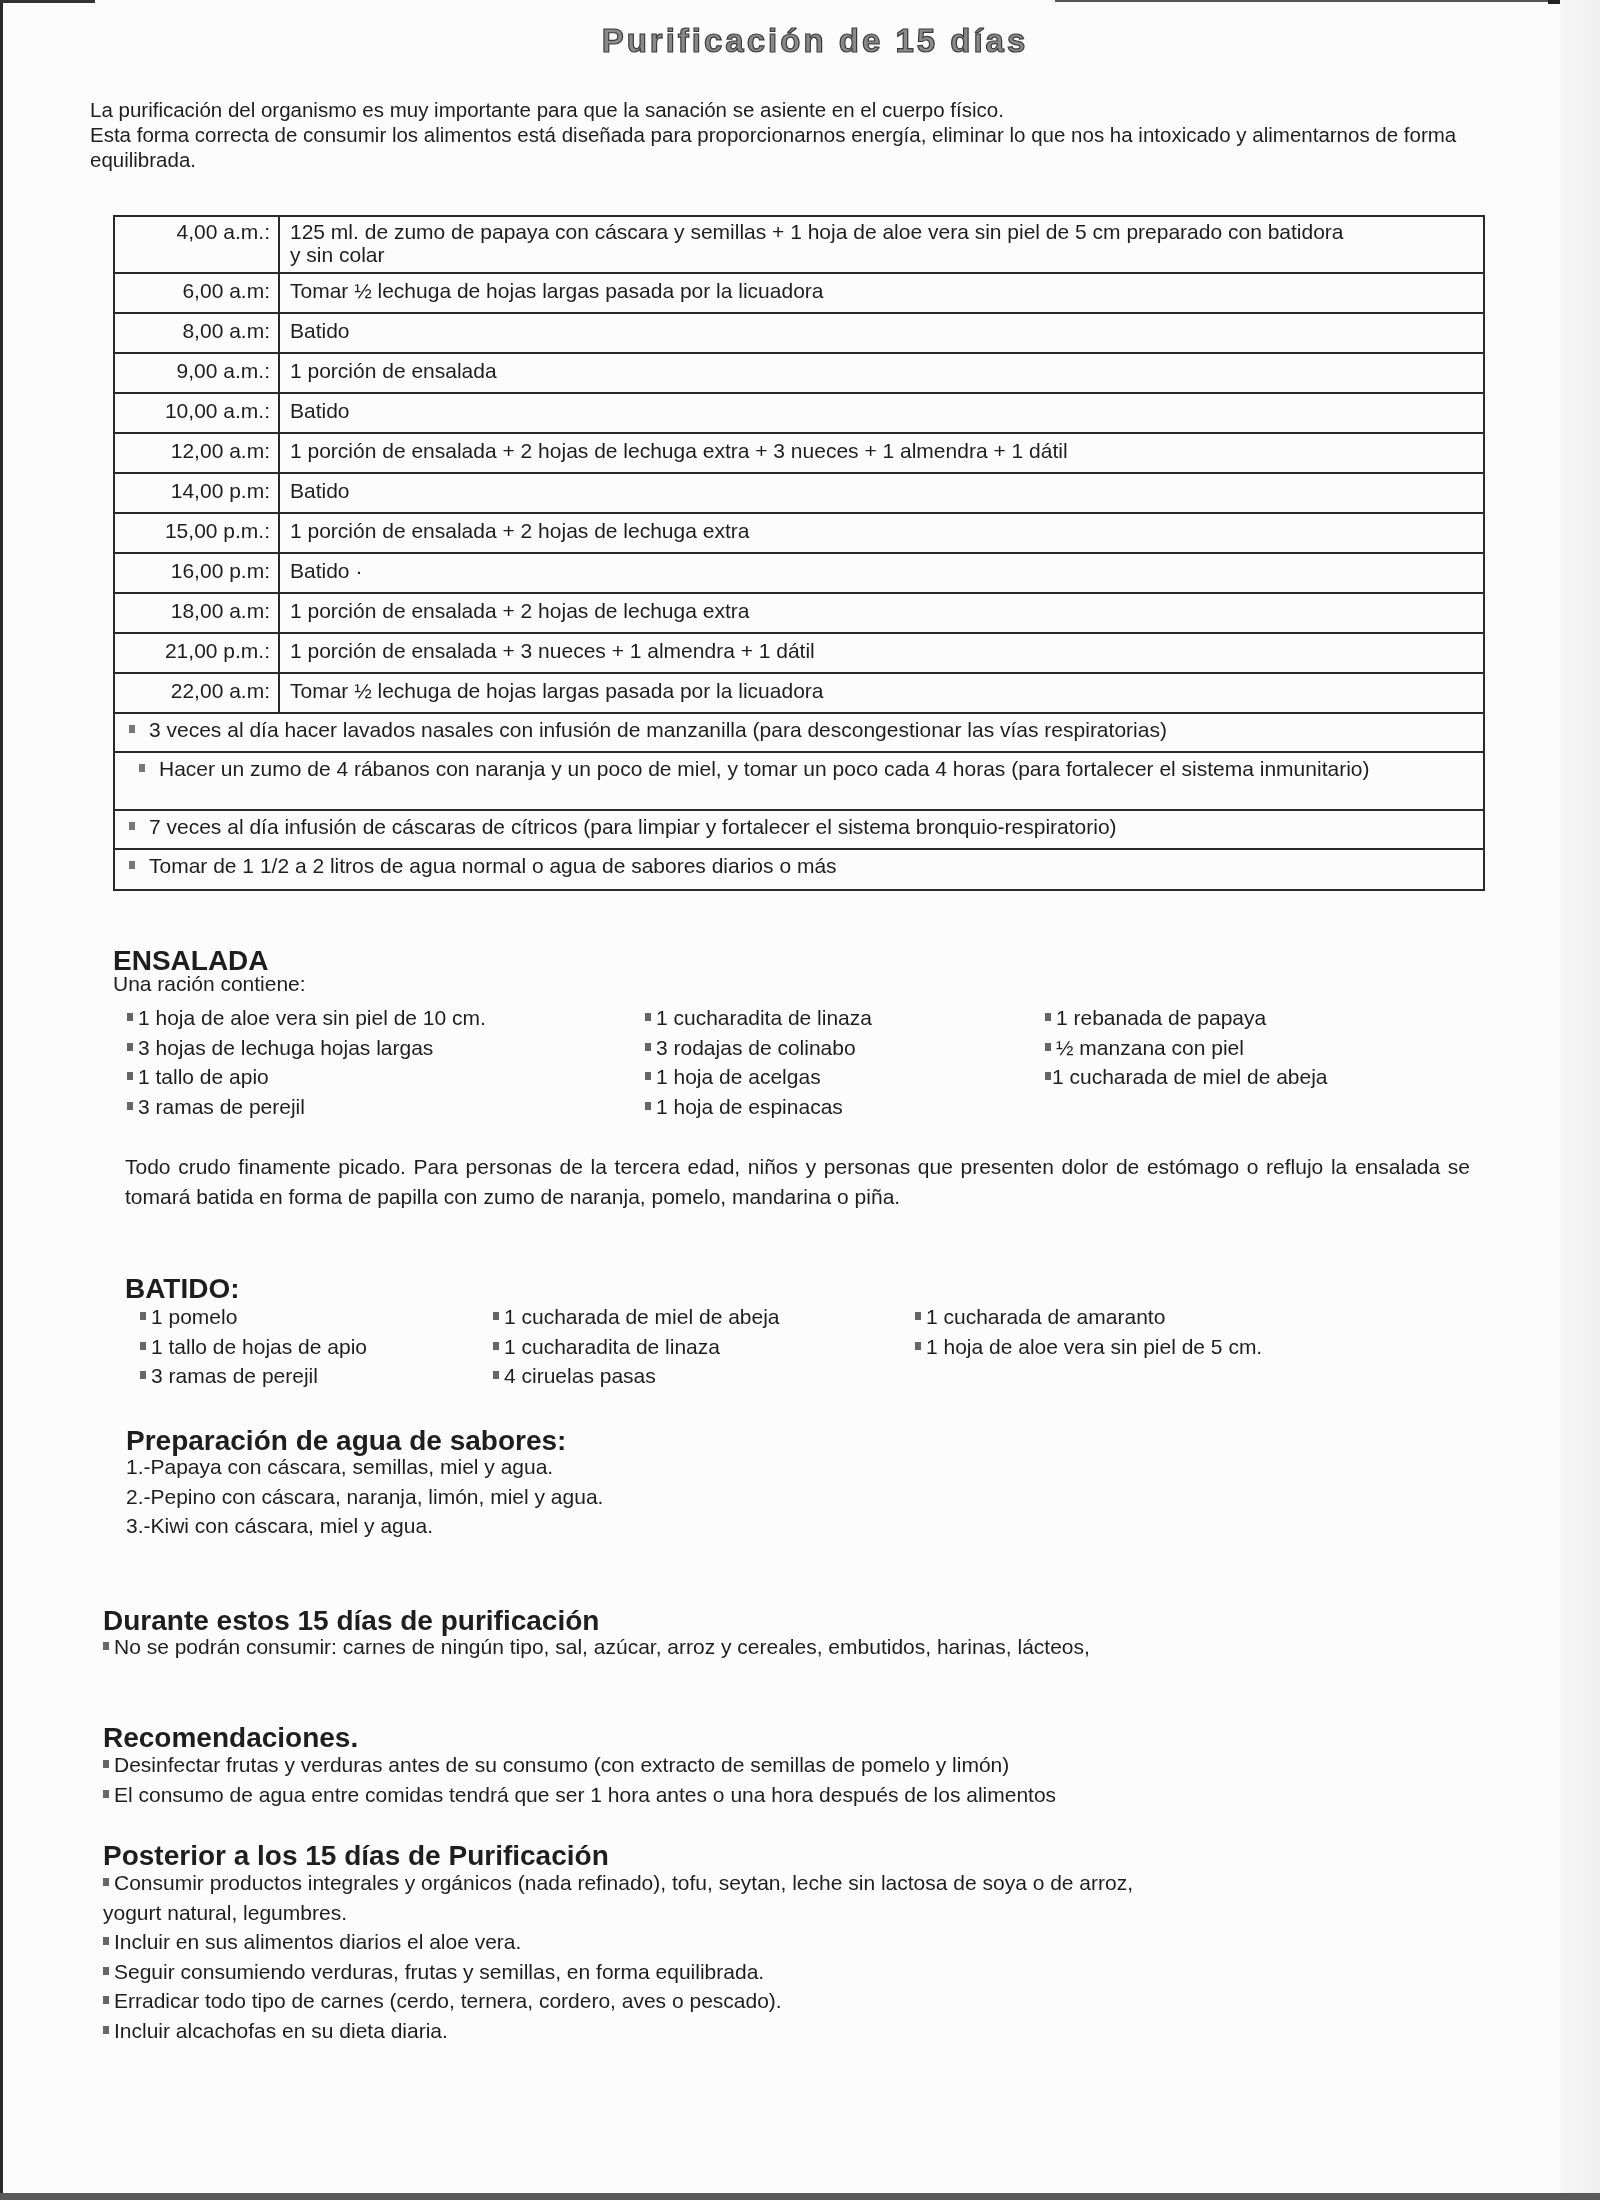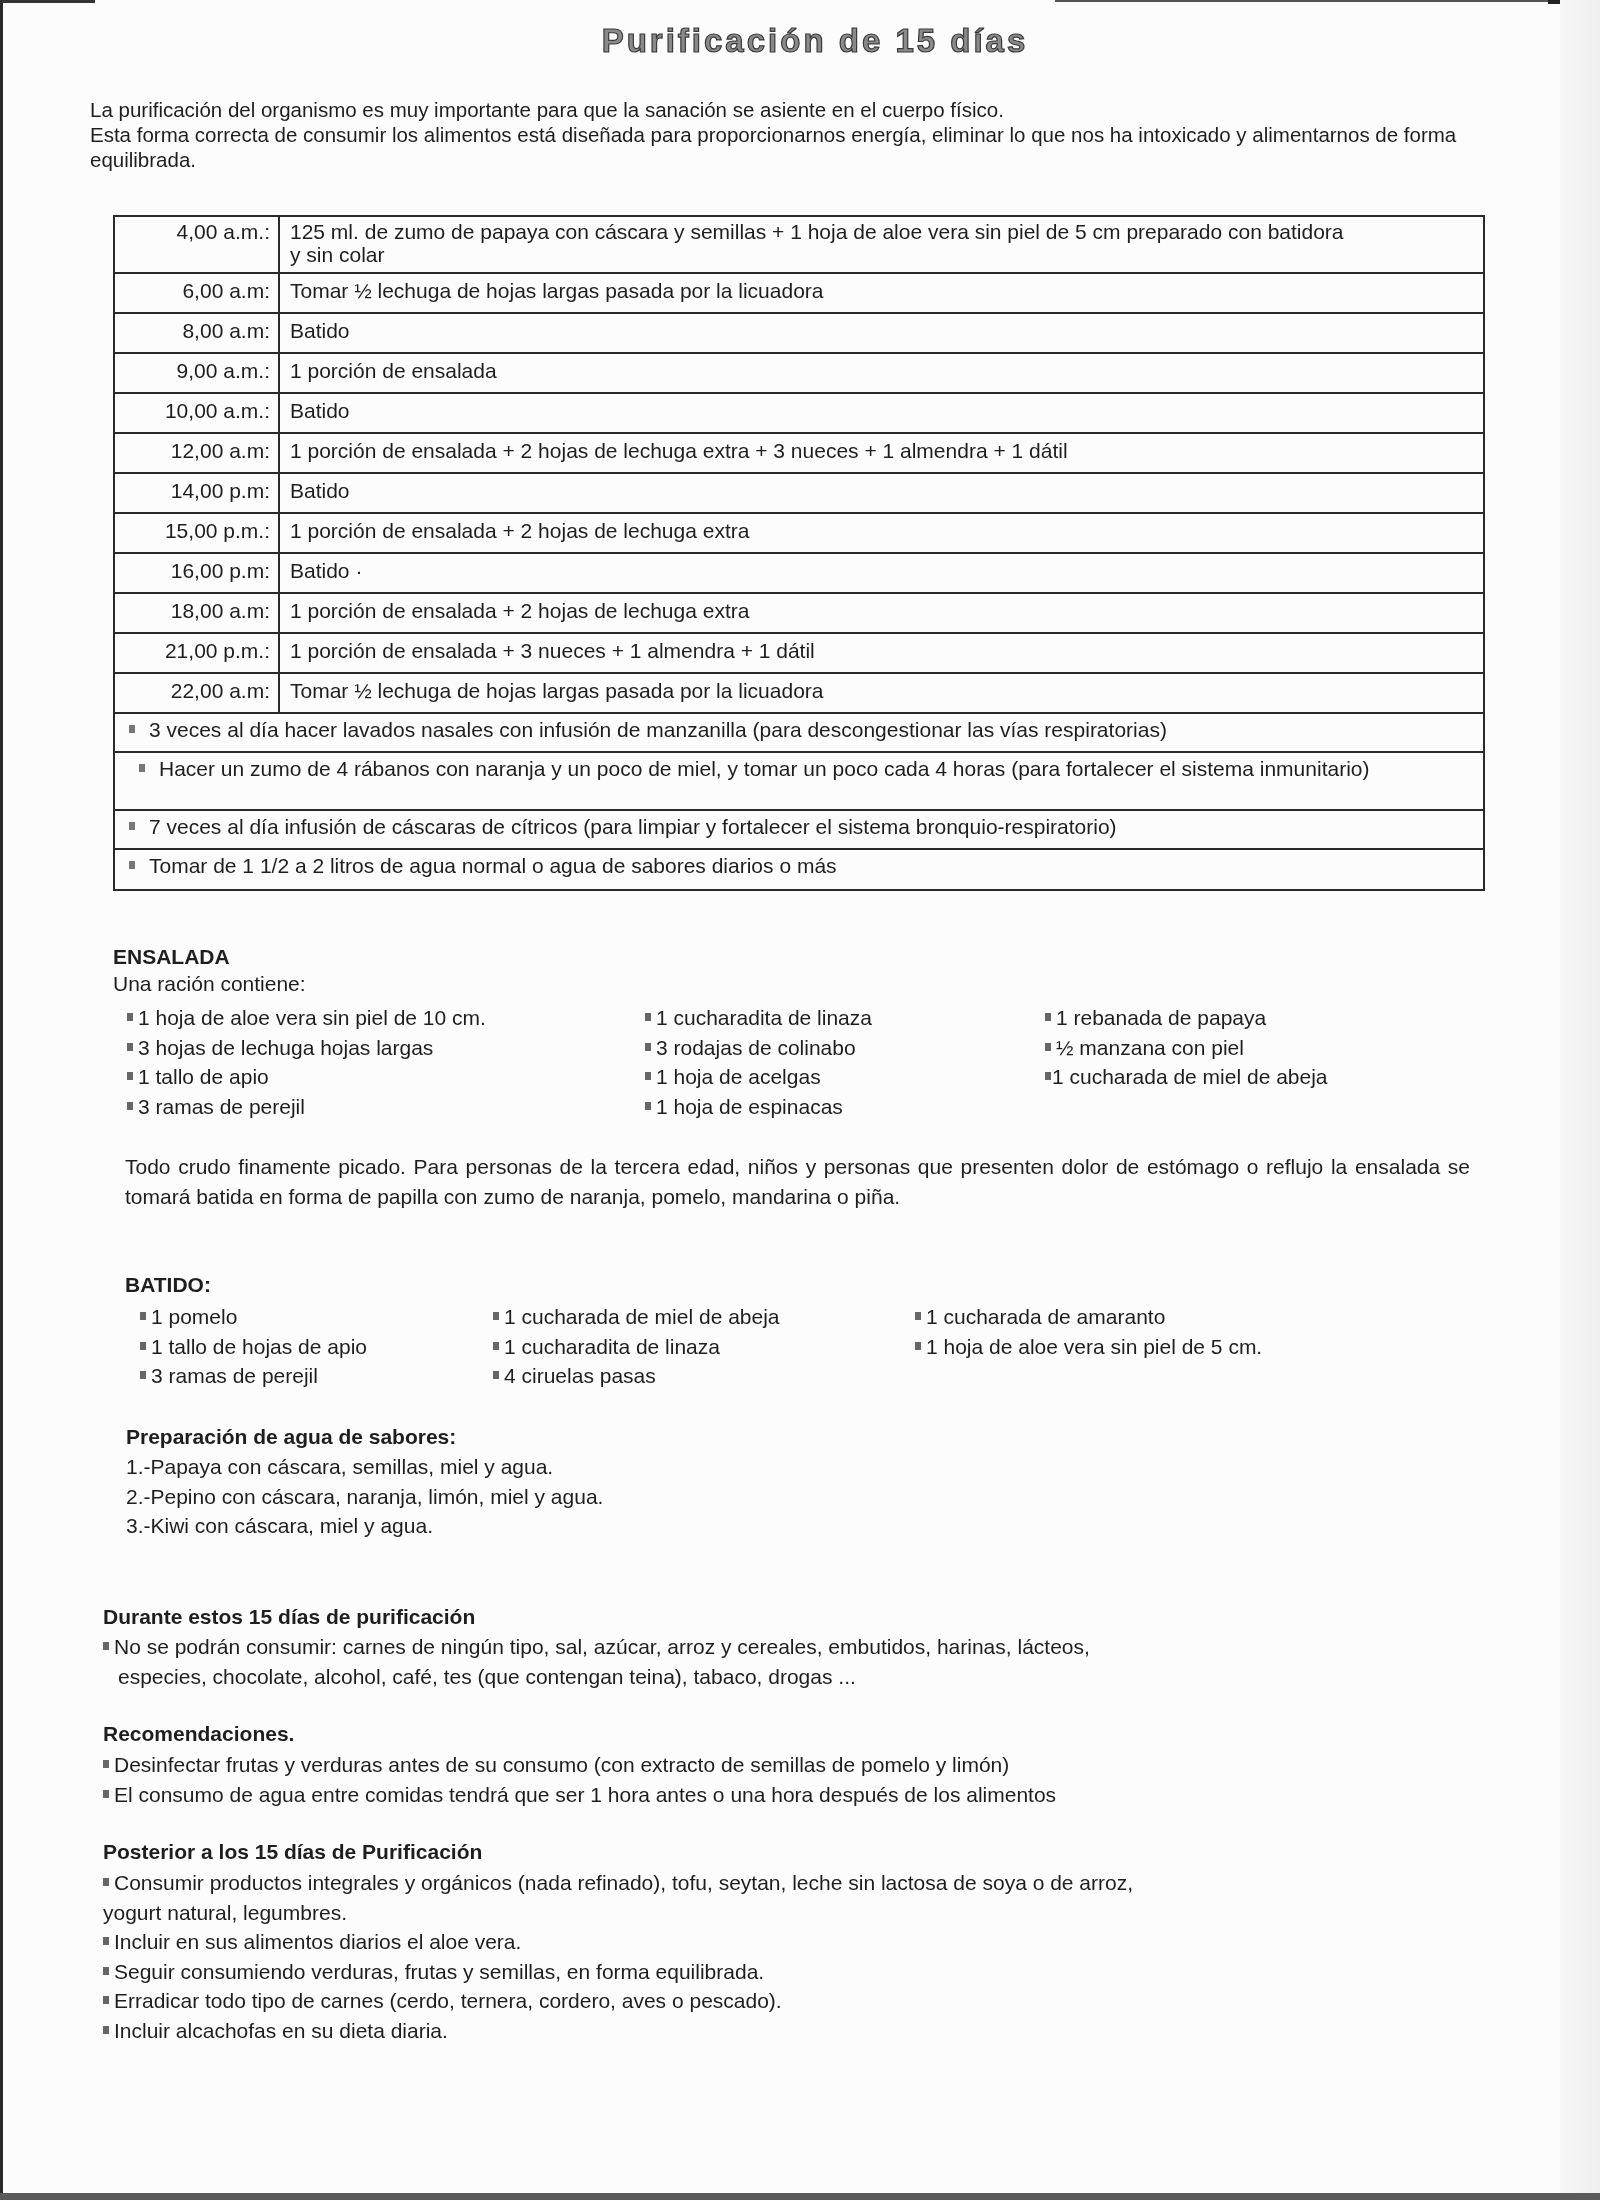--- a/index.html
+++ b/index.html
@@ -40,21 +40,21 @@
     border: 2px solid #2a2a2a; padding: 2px 10px 0 10px; height: 33px;
     vertical-align: top; line-height: 23px;
   }
   table.schedule td.time { width: 145px; text-align: right; padding-right: 8px; padding-top: 5px; }
   table.schedule td.desc { padding-top: 5px; }
   table.schedule tr.tall td { height: 52px; padding-top: 3px; }
   table.schedule td.note { padding-left: 14px; padding-top: 4px; }
   table.schedule tr.note-tall td { height: 52px; }
   .sq { display: inline-block; width: 6px; height: 8px; background: #777; margin-right: 14px; vertical-align: middle; position: relative; top: -2px; }
 
-  .section-h { position: absolute; font-weight: bold; font-size: 21px; }
+  .section-h { position: absolute; font-weight: bold; font-size: 28px; }
   .txt { position: absolute; font-size: 21px; line-height: 30px; }
   .list { position: absolute; font-size: 21px; line-height: 29.5px; }
   .list div { white-space: nowrap; }
   .bul { display: inline-block; width: 6px; height: 8px; background: #666; margin-right: 5px; vertical-align: middle; position: relative; top: -2px; }
   .para {
     position: absolute; left: 125px; top: 1152px; width: 1345px;
     font-size: 21px; line-height: 29.5px; text-align: justify;
   }
   .lines div { white-space: nowrap; }
 </style>
@@ -183,21 +183,20 @@
   <div class="section-h" style="left:126px;top:1425px;">Preparación de agua de sabores:</div>
   <div class="list lines" style="left:126px;top:1452px;">
     <div>1.-Papaya con cáscara, semillas, miel y agua.</div>
     <div>2.-Pepino con cáscara, naranja, limón, miel y agua.</div>
     <div>3.-Kiwi con cáscara, miel y agua.</div>
   </div>
 
   <div class="section-h" style="left:103px;top:1605px;">Durante estos 15 días de purificación</div>
   <div class="list lines" style="left:103px;top:1632px;">
     <div><span class="bul"></span><span>No se podrán consumir: carnes de ningún tipo, sal, azúcar, arroz y cereales, embutidos, harinas, lácteos,</span></div>
-    <div style="padding-left:15px">especies, chocolate, alcohol, café, tes (que contengan teina), tabaco, drogas ...</div>
   </div>
 
   <div class="section-h" style="left:103px;top:1722px;">Recomendaciones.</div>
   <div class="list lines" style="left:103px;top:1750px;">
     <div><span class="bul"></span><span>Desinfectar frutas y verduras antes de su consumo (con extracto de semillas de pomelo y limón)</span></div>
     <div><span class="bul"></span><span>El consumo de agua entre comidas tendrá que ser 1 hora antes  o una hora después de los alimentos</span></div>
   </div>
 
   <div class="section-h" style="left:103px;top:1840px;">Posterior a los 15 días de Purificación</div>
   <div class="list lines" style="left:103px;top:1868px;">

